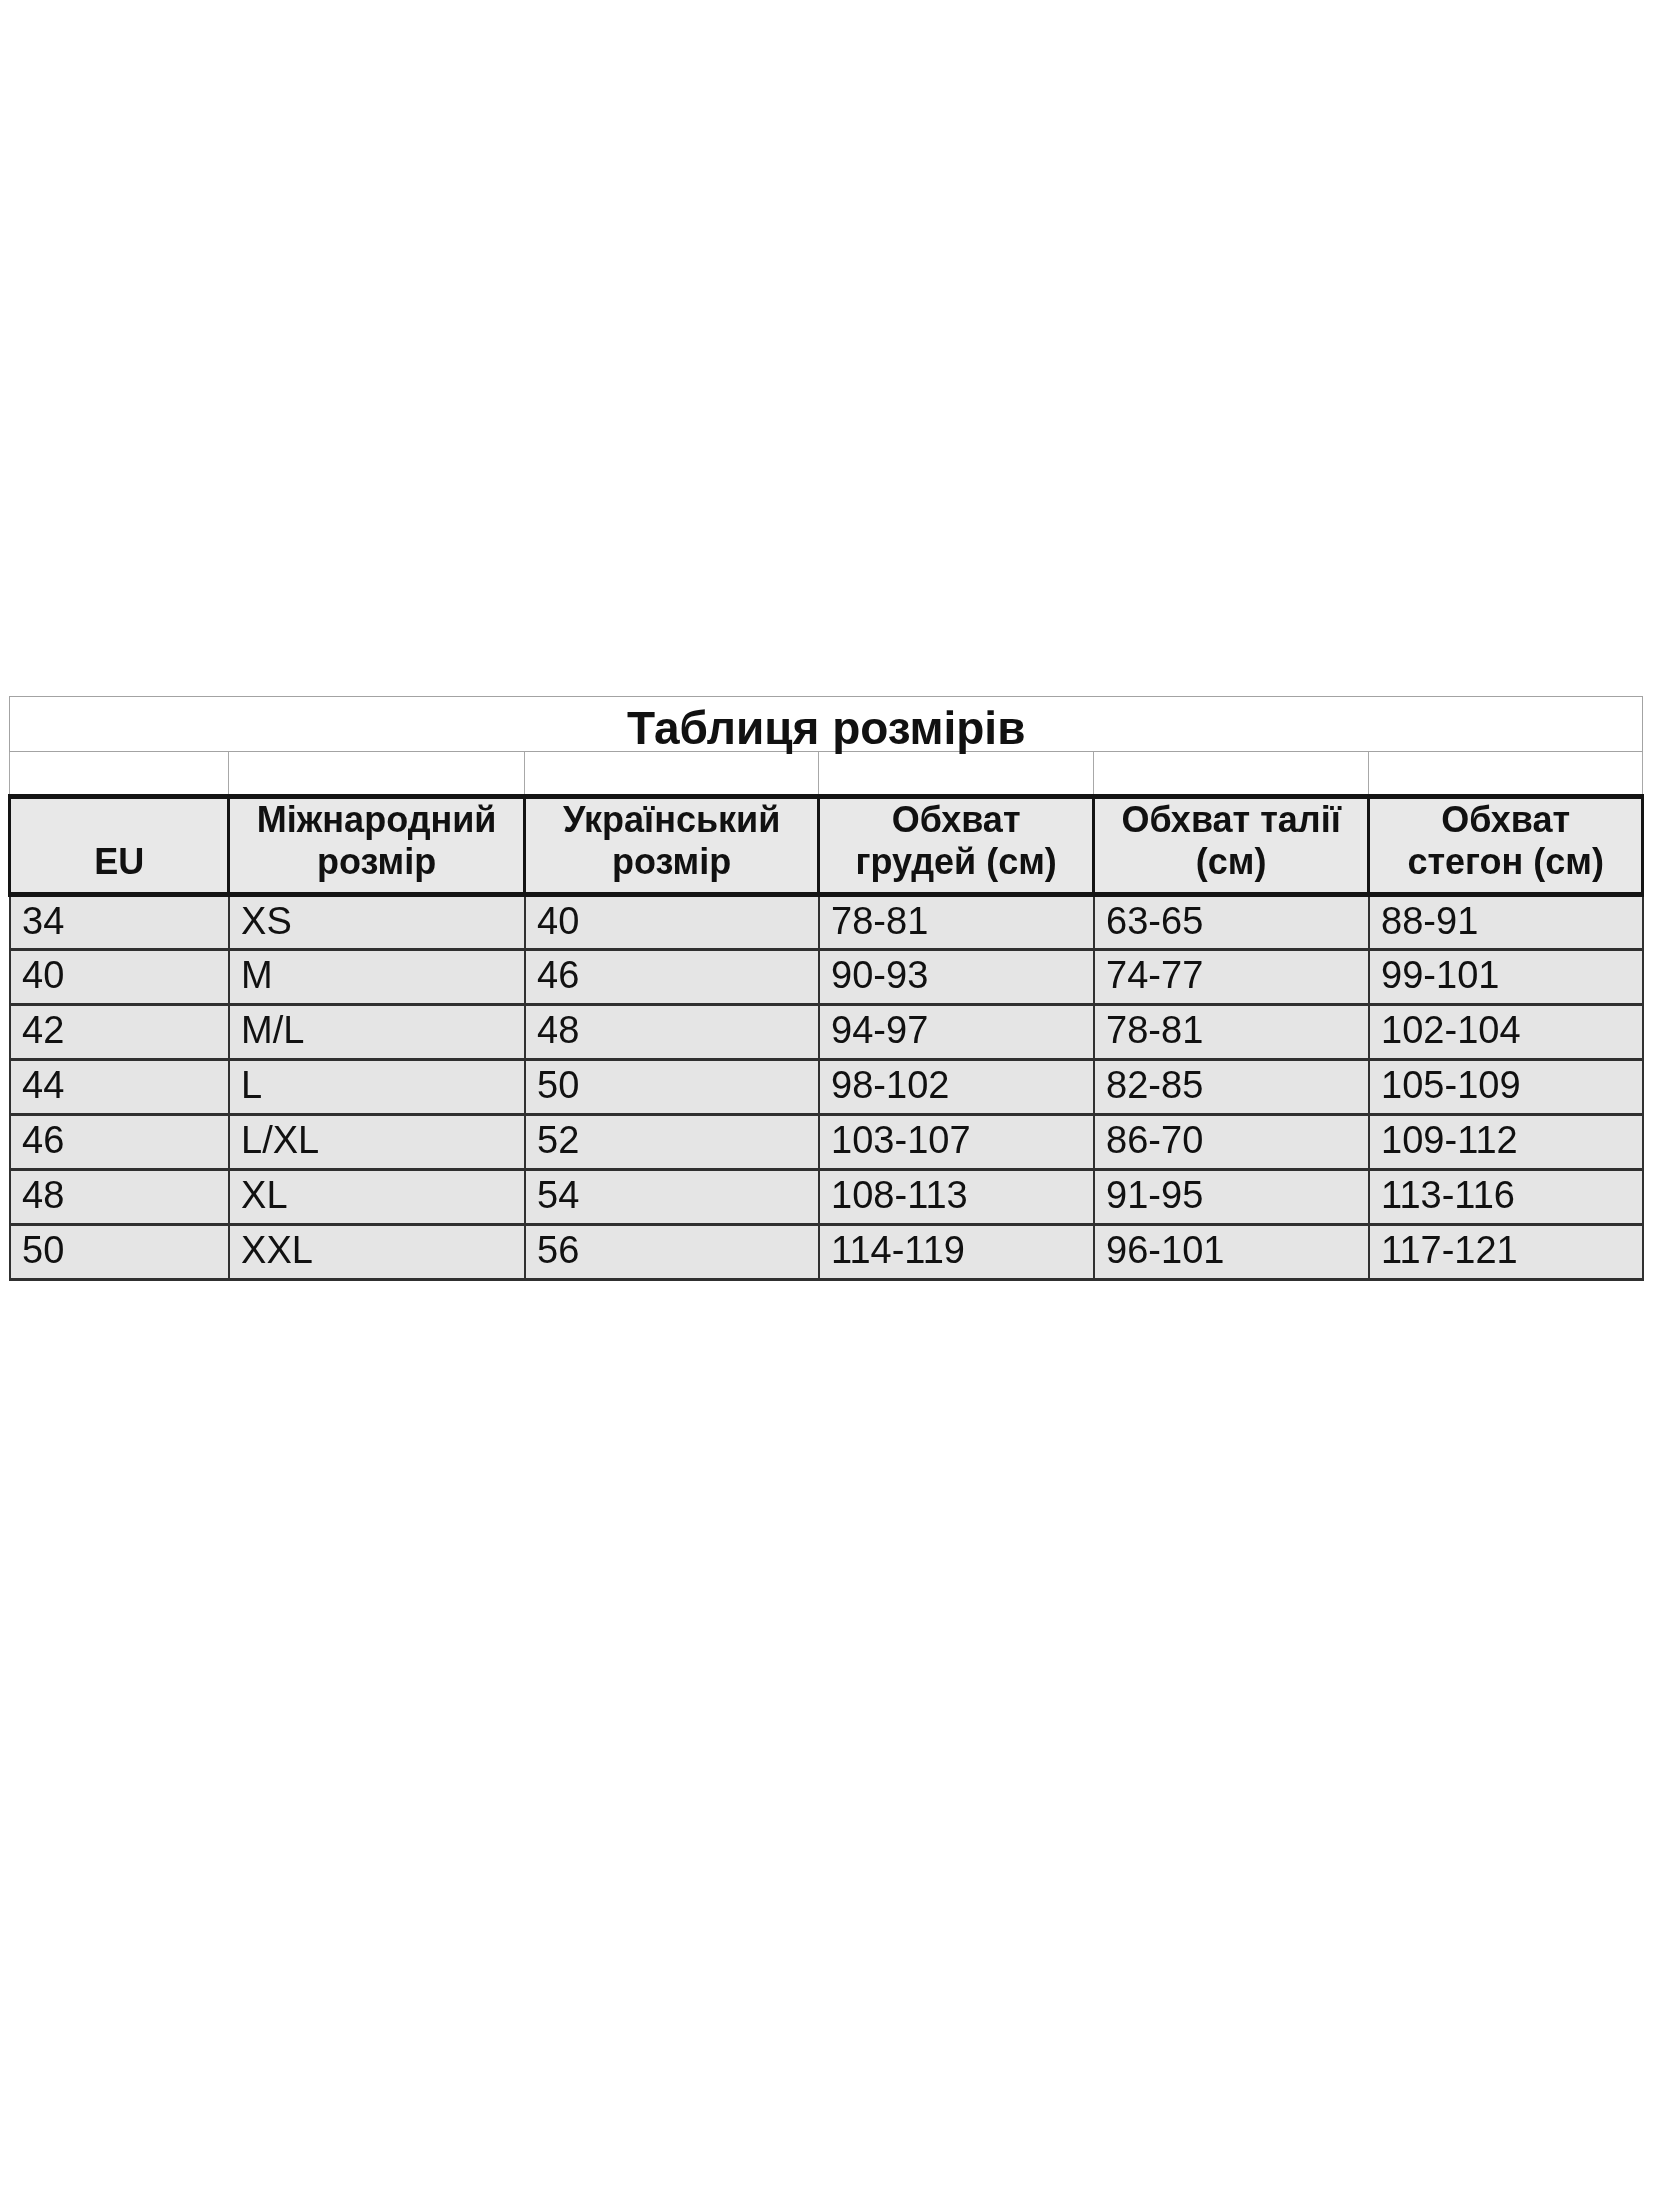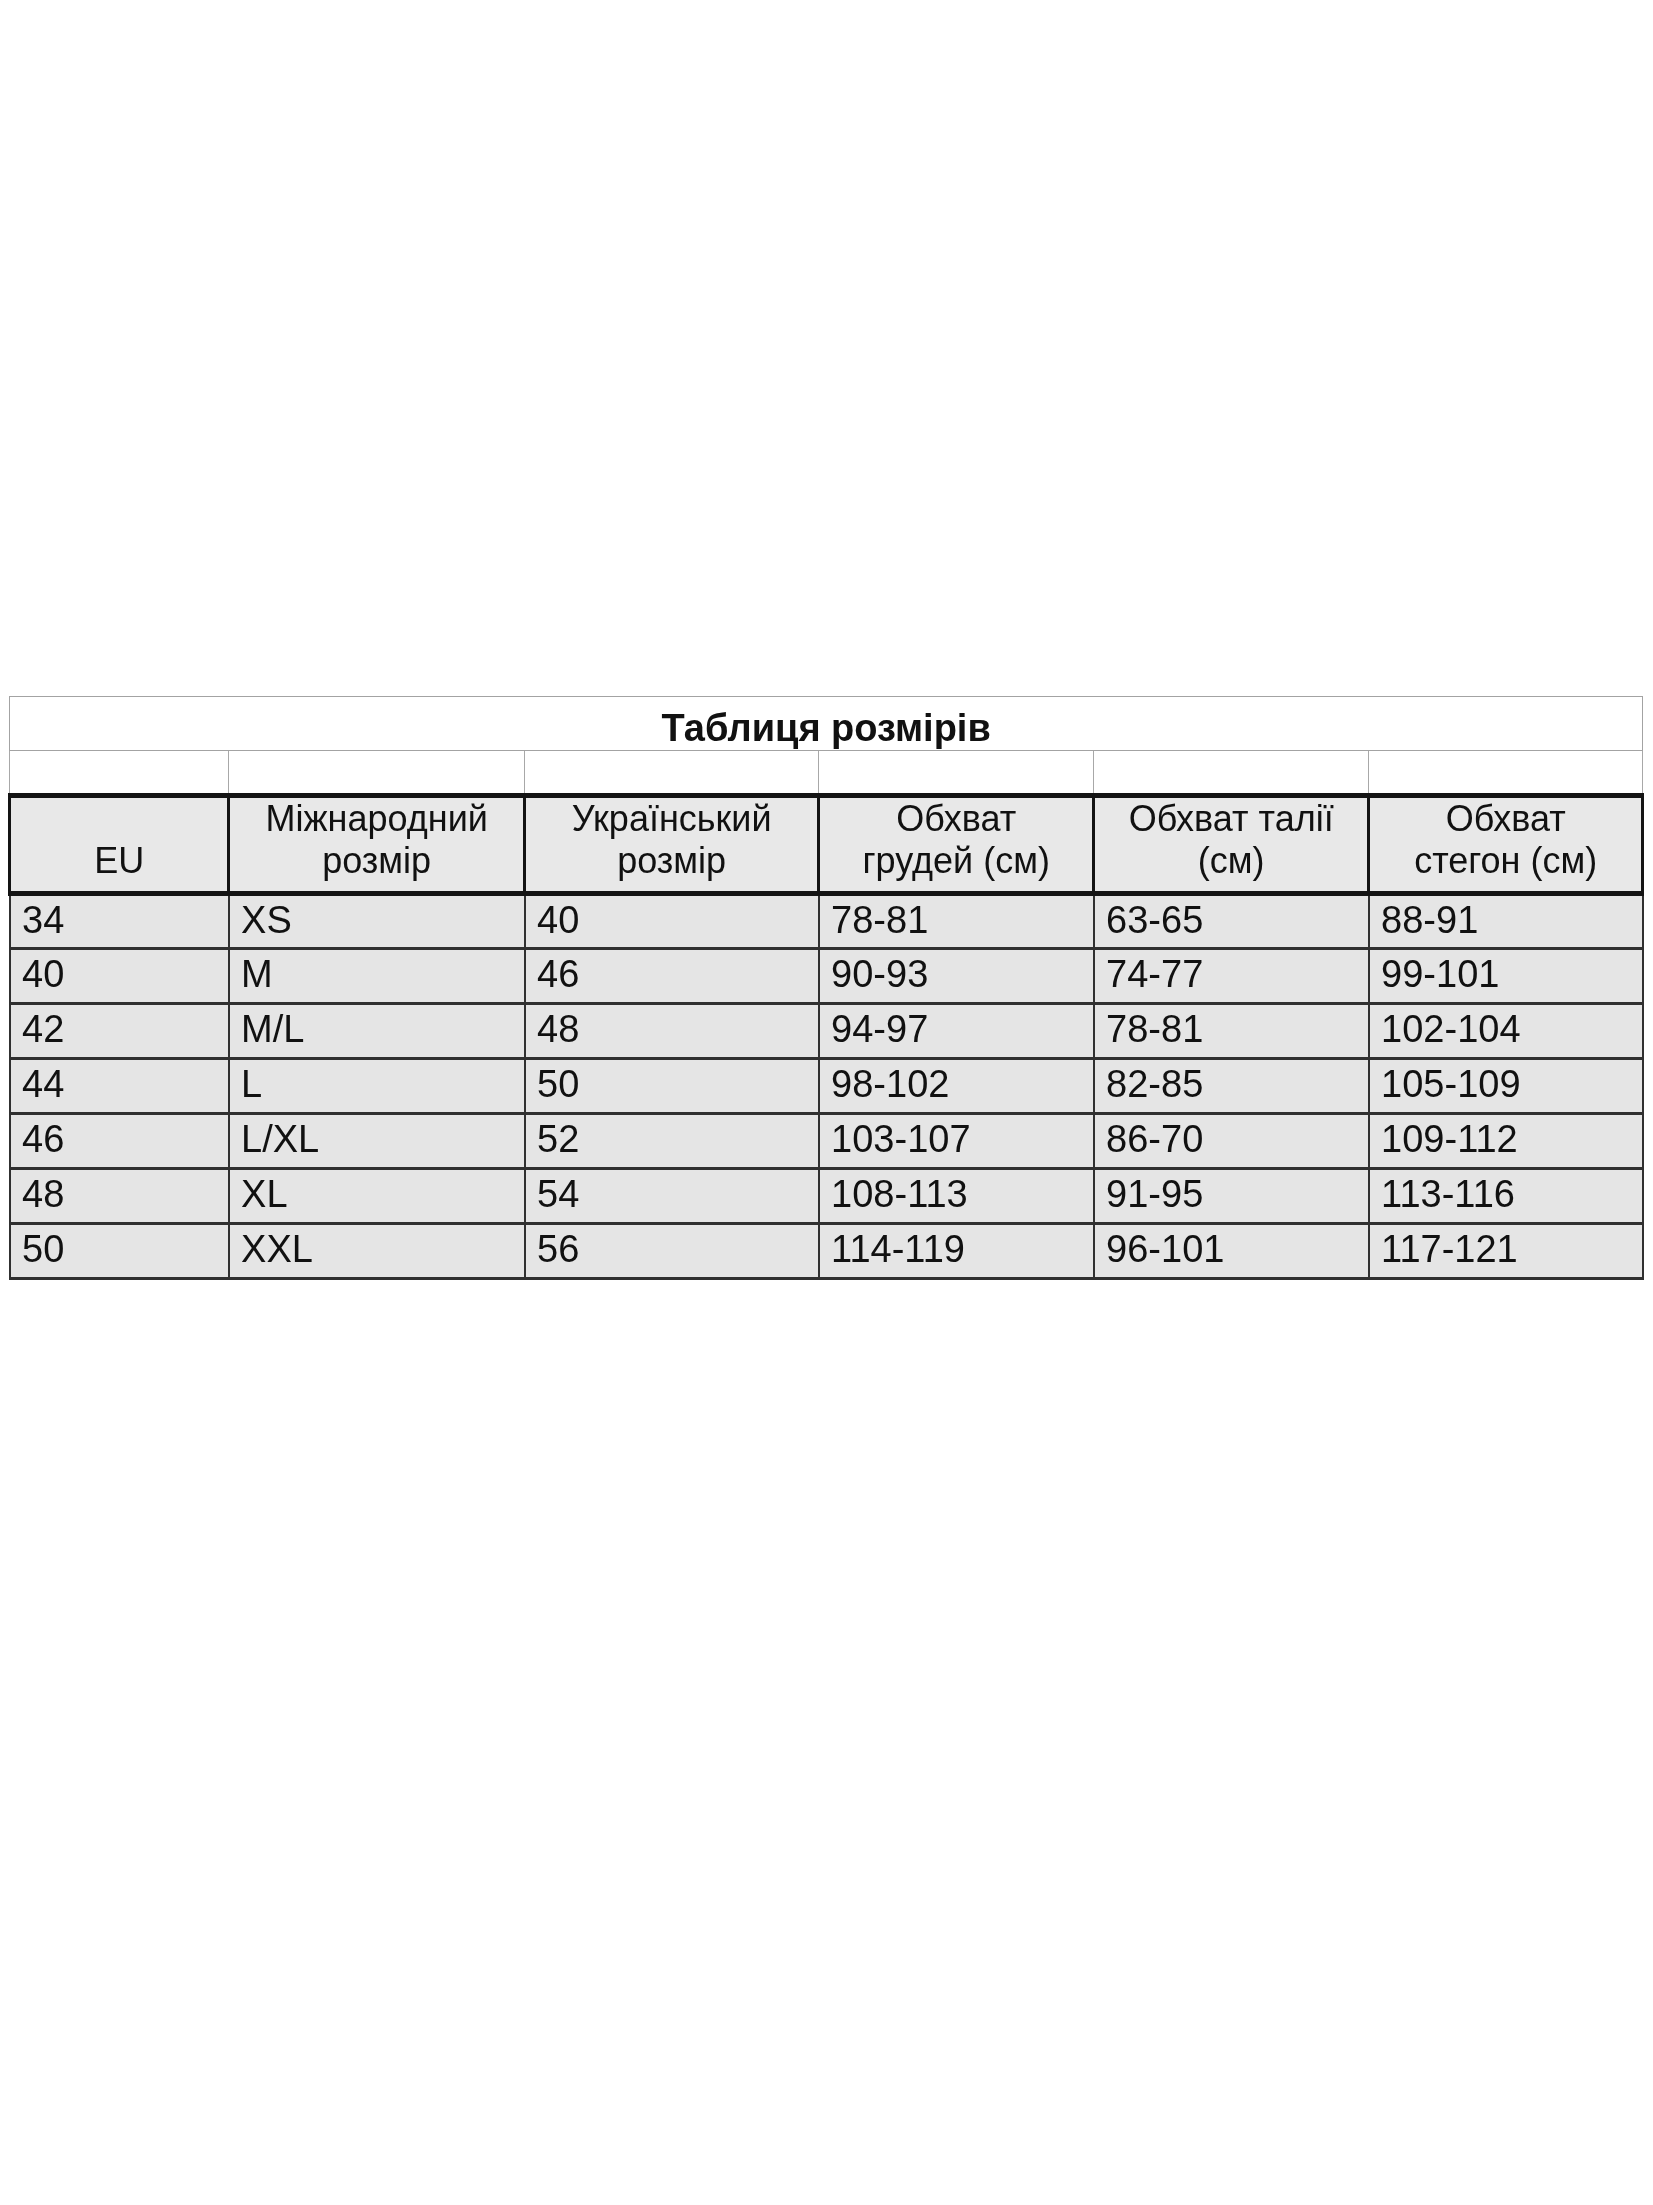--- a/index.html
+++ b/index.html
@@ -24,41 +24,41 @@
     width: 1634px;
     border-collapse: collapse;
     table-layout: fixed;
   }
   
   td.title-cell {
     height: 54px;
     border: 1.6px solid #a3a3a3;
     text-align: center;
     vertical-align: middle;
-    font-size: 38px;
+    font-size: 46px;
     font-weight: bold;
     line-height: 1.0;
     padding-top: 8px;
   }
   
   tr.spacer-row td {
     height: 45px;
     border: 1.6px solid #a8a8a8;
     background: #ffffff;
   }
   
   tr.header-row th {
     height: 98px;
     background: #e8e8e8;
     border-top: 5.7px solid #141414;
     border-bottom: 5.7px solid #141414;
     border-left: 3.3px solid #141414;
     border-right: 3.3px solid #141414;
     font-size: 36px;
-    font-weight: normal;
+    font-weight: bold;
     line-height: 1.18;
     text-align: center;
     vertical-align: bottom;
     padding: 0 4.9px 8.2px 4.9px;
     white-space: pre-line;
   }
   
   tr.data-row td {
     height: 55px;
     border-top: 3.3px solid #303030;

